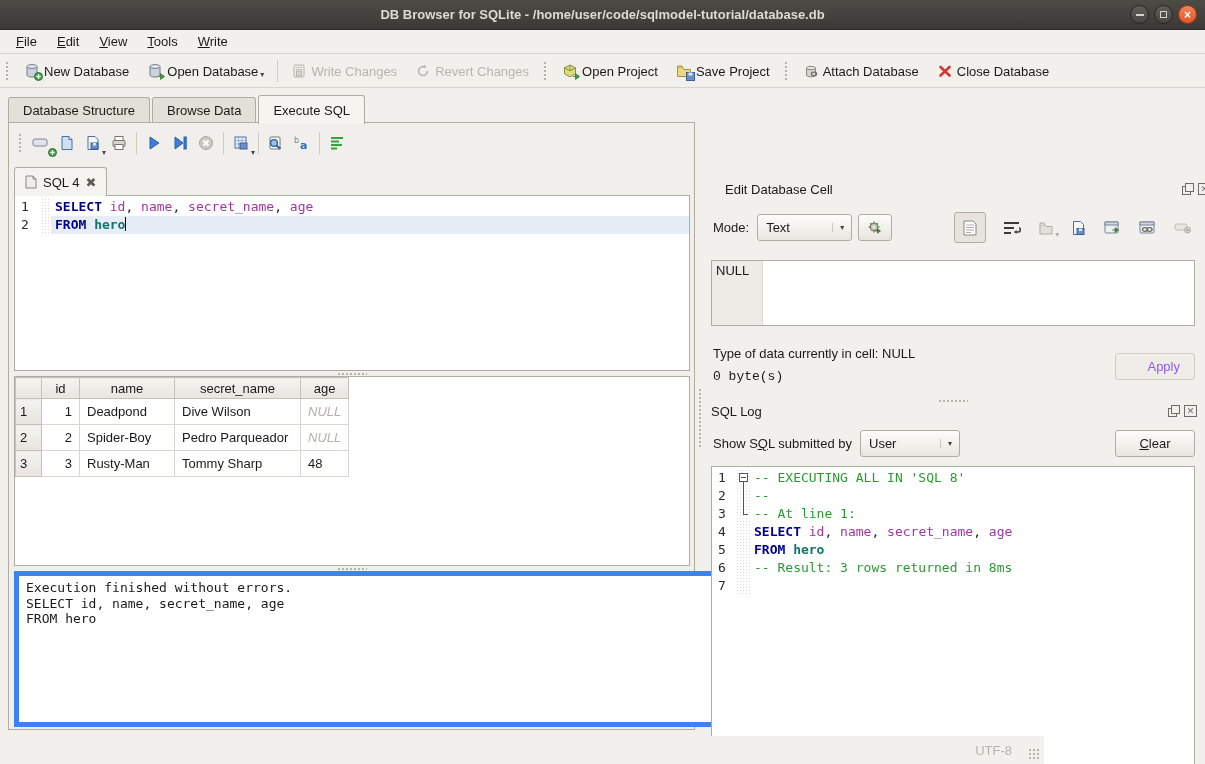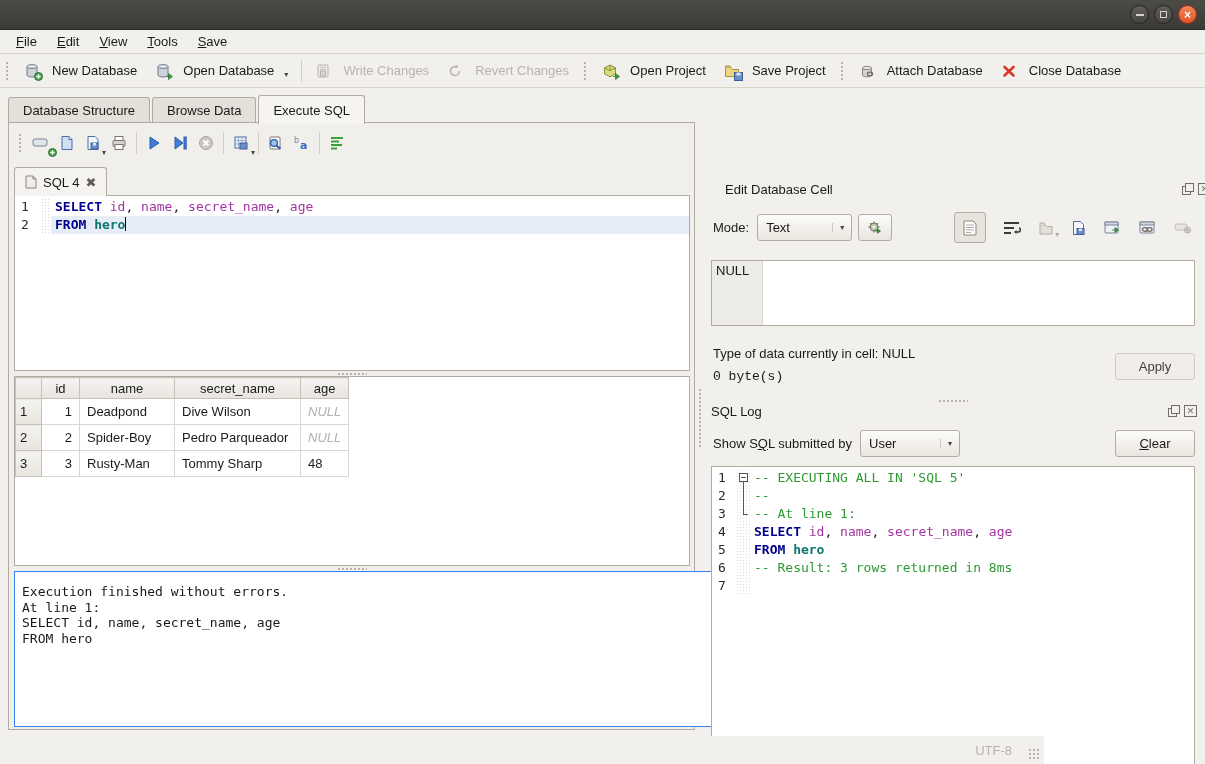--- a/index.html
+++ b/index.html
@@ -25,21 +25,21 @@
   .menubar { position:absolute; left:0; top:30px; width:1205px; height:24px;
     background:#f2f0ec; border-bottom:1px solid #d8d3cb; display:flex; align-items:center; padding-left:6px; }
   .menu-item { display:inline-block; padding:3px 10px; }
   .menu-item::first-letter { text-decoration:underline; }
 
   
   .toolbar { position:absolute; left:0; top:54px; width:1205px; height:34px;
     background:#f2f0ec; border-bottom:1px solid #d8d3cb; display:flex; align-items:center; }
   .grip { width:5px; height:20px; margin:0 5px;
     background-image:radial-gradient(circle,#b9b3aa 1px,transparent 1.2px); background-size:4px 4px; }
-  .tbtn { display:flex; align-items:center; gap:12px; padding:4px 9px; position:relative; }
+  .tbtn { display:flex; align-items:flex-end; gap:4px; padding:4px 9px; position:relative; }
   .tbtn .lbl { white-space:nowrap; }
   .tbtn.disabled .lbl { color:#b8b4ad; }
   .tsep { width:1px; height:22px; background:#d2ccc4; margin:0 4px; }
   .icon16 { width:16px; height:16px; position:relative; flex:0 0 auto; }
   .badge { position:absolute; right:-3px; bottom:-2px; }
   .dd-arrow { font-size:8px; color:#4a4742; margin-left:-2px; align-self:flex-end; }
 
   
   .workarea { position:absolute; left:0; top:88px; width:1205px; height:648px; background:#f2f0ec; }
 
@@ -87,21 +87,21 @@
     border:1px solid #b2aba2; overflow:hidden; }
   table.grid { border-collapse:collapse; font-size:13px; }
   table.grid th { background:linear-gradient(#f5f3f0,#e8e5df); border:1px solid #c5c0b8;
     font-weight:normal; padding:2px 6px; height:21px; }
   table.grid td { border:1px solid #d9d5cf; padding:4px 7px; height:26px; background:#fff; }
   table.grid td.rn { background:linear-gradient(#f5f3f0,#e8e5df); border:1px solid #c5c0b8; text-align:left; padding:2px 4px; }
   td.num { text-align:right; }
   td.null { color:#b4b1ad; font-style:italic; }
 
   .msgbox { position:absolute; left:5px; top:448px; width:784px; height:156px; background:#fff;
-    border:1px solid #3b82f6; padding:12px 7px; }
+    border:5px solid #3b82f6; padding:4px 7px; }
   .msgbox div { font-family:"DejaVu Sans Mono","Liberation Mono",monospace; font-size:13px; line-height:15.5px; white-space:pre; }
 
   
   .vsplit { position:absolute; left:698px; top:300px; width:5px; height:60px;
     background-image:radial-gradient(circle,#b9b3aa 0.9px,transparent 1.1px); background-size:4px 4px; }
 
   
   .right { position:absolute; left:705px; top:88px; width:500px; height:648px; }
   .dockhdr { display:flex; align-items:center; height:18px; padding:0 4px; }
   .dockhdr .t { flex:1; }
@@ -109,21 +109,21 @@
     display:flex; align-items:center; justify-content:center; color:#716d66; font-size:9px; line-height:1; }
   .floatico { border:none; }
   .floatico:before { content:""; position:absolute; left:1px; top:3px; width:7px; height:7px; border:1px solid #716d66; }
   .floatico:after { content:""; position:absolute; left:4px; top:0; width:7px; height:7px; border:1px solid #716d66; background:#f2f0ec; }
 
   .combo { height:27px; border:1px solid #b3aca3; border-radius:3px; background:linear-gradient(#fdfcfb,#eae6e0);
     display:flex; align-items:center; padding-left:8px; }
   .combo .arr { margin-left:auto; padding:0 7px; border-left:1px solid #cdc7bf; font-size:8px; color:#43403b; }
   .btn { height:27px; border:1px solid #b3aca3; border-radius:3px; background:linear-gradient(#fdfcfb,#e9e5df);
     display:flex; align-items:center; justify-content:center; padding:0 14px; }
-  .btn.disabled { background:#f0ede8; border-color:#d0cbc3; color:#404040; }
+  .btn.disabled { background:#f0ede8; border-color:#d0cbc3; color:#8b5cf6;justify-content:flex-end; }
   .mn { display:inline-block; }
   .mn::first-letter { text-decoration:underline; }
 
   .cellbox { position:absolute; left:6px; top:84px; width:484px; height:66px; border:1px solid #b2aba2; background:#fff; display:flex; }
   .cellbox .nullcol { width:51px; background:#edebe6; border-right:1px solid #dcd8d2; padding:2px 4px; }
 
   .logbox { position:absolute; left:6px; top:290px; width:484px; height:318px; border:1px solid #b2aba2; background:#fff; overflow:hidden; padding-top:2px; }
   .lg-line { display:flex; height:18px; line-height:18px; }
   .lg-num { width:24px; padding-left:6px; flex:0 0 auto; font-family:"DejaVu Sans Mono",monospace; font-size:13px; color:#2b2b2b; }
   .lg-fold { width:16px; flex:0 0 auto; position:relative;
@@ -139,39 +139,40 @@
   .status-enc { position:absolute; right:32px; top:7px; color:#b7b3ac; }
   .sizegrip { position:absolute; right:3px; bottom:3px; width:13px; height:13px;
     background-image:radial-gradient(circle,#b9b3aa 1px,transparent 1.2px); background-size:4px 4px; }
 
   svg { display:block; }
 </style>
 </head>
 <body>
 
 <div class="titlebar">
+  <span class="title">DB Browser for SQLite - /home/user/code/sqlmodel-tutorial/database.db</span>
   <div class="winbtns">
     <div class="wbtn">
         <span class="bar"></span>
       </div>
     <div class="wbtn">
         <span class="box"></span>
       </div>
     <div class="wbtn close">
         <span>×</span>
       </div>
   </div>
 </div>
 
 <div class="menubar">
   <span class="menu-item">File</span>
   <span class="menu-item">Edit</span>
   <span class="menu-item">View</span>
   <span class="menu-item">Tools</span>
-  <span class="menu-item">Save</span>
+  <span class="menu-item">Write</span>
 </div>
 
 <div class="toolbar">
   <div class="grip"></div>
 
   <div class="tbtn">
     <span class="icon16">
       <svg width="16" height="16" viewBox="0 0 16 16">
           <path d="M3 3.5v8.5c0 1.3 2.2 2 5 2s5-.7 5-2V3.5" fill="#ccd1db" stroke="#6f7888"></path>
           <ellipse cx="8" cy="3.5" rx="5" ry="1.9" fill="#e7eaf0" stroke="#6f7888"></ellipse>
@@ -438,21 +439,20 @@
       </tbody>
         </table>
     </div>
 
     <div class="hsplit" style="top:443px;">
         <div class="dots"></div>
       </div>
 
     <div class="msgbox">
       <div>Execution finished without errors.</div>
-      <div>At line 1:</div>
       <div>SELECT id, name, secret_name, age</div>
       <div>FROM hero</div>
     </div>
   </div>
 
   <div class="vsplit"></div>
 
   <div class="right">
 
     <div class="dockhdr" style="position:absolute;left:16px;top:4px;width:494px;">
@@ -562,21 +562,21 @@
       </div>
     </div>
 
     <div class="logbox">
       <div class="lg-line">
         <span class="lg-num">1</span>
         <span class="lg-fold">
             <span class="foldv half" style="top:9px;"></span>
             <span class="foldbox"></span>
           </span>
-        <span class="lg-code"><span class="tk-cm">-- EXECUTING ALL IN 'SQL 5'</span></span>
+        <span class="lg-code"><span class="tk-cm">-- EXECUTING ALL IN 'SQL 8'</span></span>
       </div>
       <div class="lg-line">
         <span class="lg-num">2</span>
         <span class="lg-fold">
             <span class="foldv"></span>
           </span>
         <span class="lg-code"><span class="tk-cm">--</span></span>
       </div>
       <div class="lg-line">
         <span class="lg-num">3</span>

